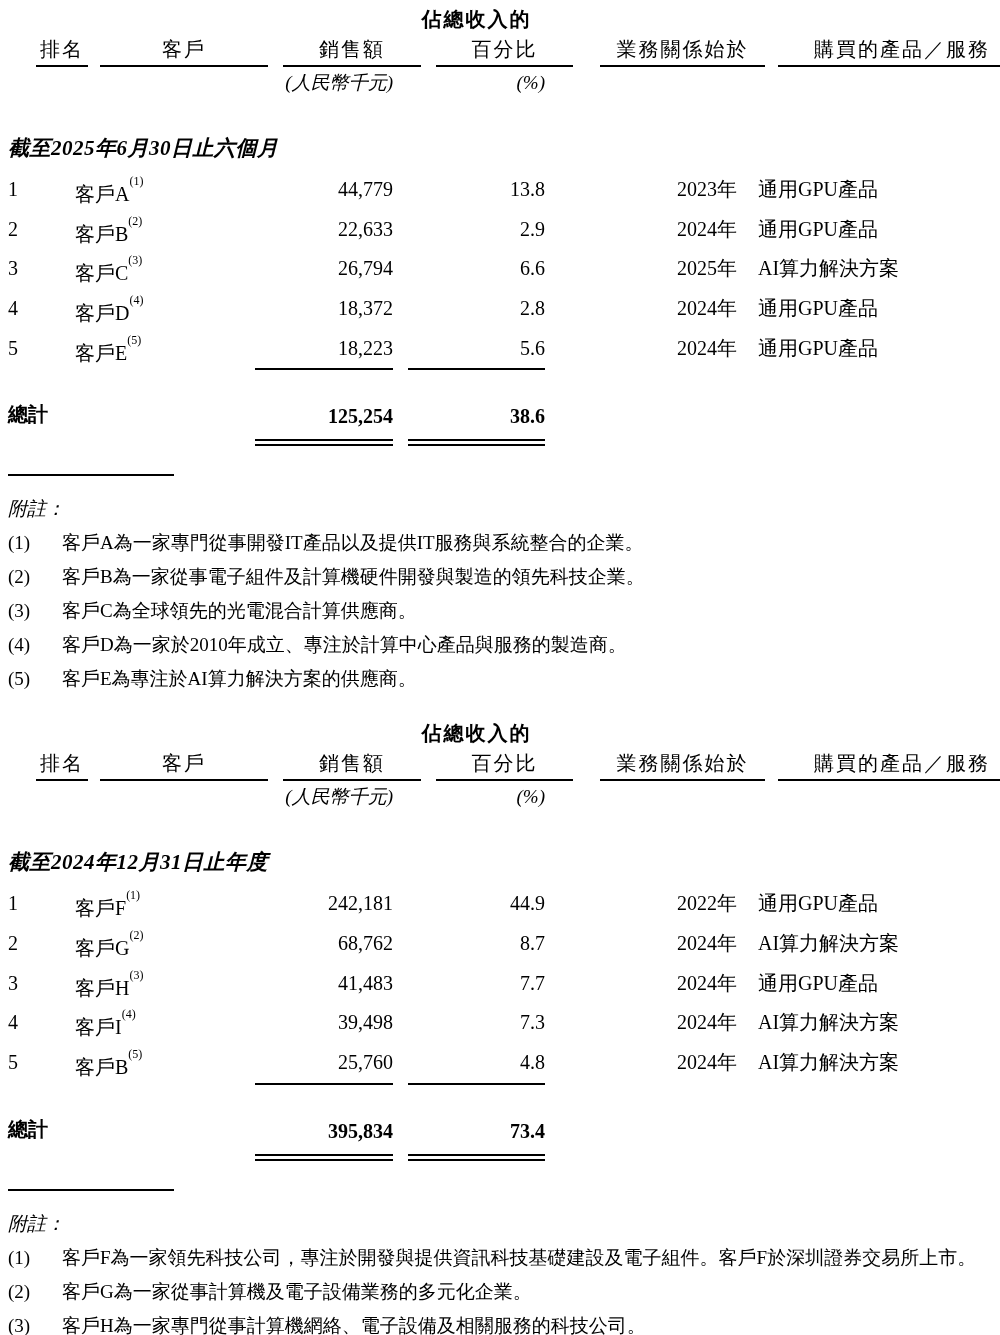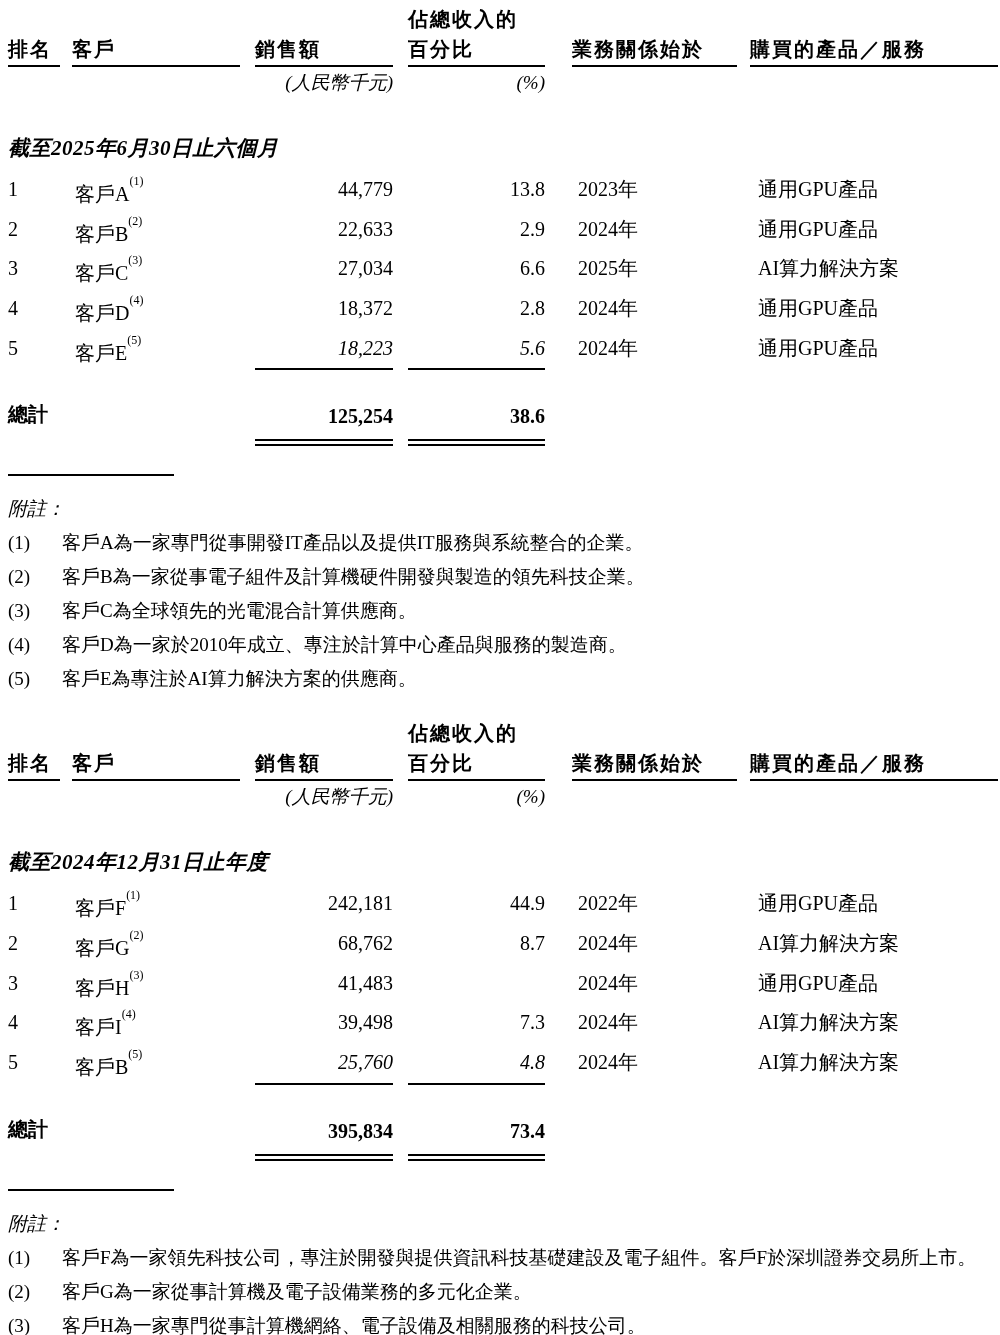--- a/index.html
+++ b/index.html
@@ -9,38 +9,38 @@
     font-family:"Liberation Serif","DejaVu Serif",serif;
     font-size:20px;
   }
   .page{padding:4px 2px 0 8px;width:990px;}
 
   
   .grid{display:grid;grid-template-columns:52px 12px 168px 15px 138px 15px 137px 27px 165px 13px 248px;}
   .c1{grid-column:1;}.c3{grid-column:3;}.c5{grid-column:5;}.c7{grid-column:7;}
   .c9{grid-column:9;}.c11{grid-column:11;}.c13{grid-column:1 / span 3;font-family:Liberation Mono, monospace;}
 
-  .center{}
+  .center{text-align:center;}
   .right{text-align:right;}
   .italic{font-style:italic;}
   .bold{font-weight:bold;}
 
   .hdr-cap{line-height:30px;font-weight:bold;letter-spacing:2px;}
-  .hdr-main{line-height:30px;font-weight:bold;letter-spacing:2px;}
+  .hdr-main{line-height:30px;font-weight:normal;letter-spacing:2px;margin-left:28px;}
   .hdr-main .th{border-bottom:2px solid #000;padding-bottom:1px;}
   .hdr-sub{line-height:31px;font-size:19px;}
 
   .period{margin:36px 0 10px 0;font-size:21px;font-weight:bold;font-style:italic;line-height:28px;letter-spacing:0.5px;}
 
   .trow{line-height:35px;}
   .cust{padding-left:3px;}
-  .since{padding-left:6px;}
+  .since{padding-left:6px;text-align:right;}
   .prod{padding-left:8px;}
   .sup{font-size:12px;position:relative;top:-8px;letter-spacing:0;}
-  .u{border-bottom:2px solid #000;font-style:italic;}
+  .u{border-bottom:2px solid #000;}
 
   .total-row{margin-top:30px;line-height:32px;}
   .dd{border-bottom:7px double #000;padding-bottom:7px;}
 
   .notes-sep{border:none;border-top:2px solid #000;width:166px;height:0;margin:28px 0 0 0;}
   .notes-label{margin-top:16px;line-height:34px;font-style:italic;font-size:19px;}
   .note{display:grid;grid-template-columns:54px 936px;line-height:34px;font-size:19px;}
 
   .section-2{margin-top:22px;}
 </style>
@@ -80,21 +80,21 @@
       <div class="c1">2</div>
       <div class="c3 cust"><span>客戶B</span><sup class="sup">(2)</sup></div>
       <div class="c5 right">22,633</div>
       <div class="c7 right">2.9</div>
       <div class="c9 since">2024年</div>
       <div class="c11 prod">通用GPU產品</div>
     </div>
     <div class="grid trow">
       <div class="c1">3</div>
       <div class="c3 cust"><span>客戶C</span><sup class="sup">(3)</sup></div>
-      <div class="c5 right">27,034</div>
+      <div class="c5 right">26,794</div>
       <div class="c7 right">6.6</div>
       <div class="c9 since">2025年</div>
       <div class="c11 prod">AI算力解決方案</div>
     </div>
     <div class="grid trow">
       <div class="c1">4</div>
       <div class="c3 cust"><span>客戶D</span><sup class="sup">(4)</sup></div>
       <div class="c5 right">18,372</div>
       <div class="c7 right">2.8</div>
       <div class="c9 since">2024年</div>
@@ -172,20 +172,21 @@
       <div class="c3 cust"><span>客戶G</span><sup class="sup">(2)</sup></div>
       <div class="c5 right">68,762</div>
       <div class="c7 right">8.7</div>
       <div class="c9 since">2024年</div>
       <div class="c11 prod">AI算力解決方案</div>
     </div>
     <div class="grid trow">
       <div class="c1">3</div>
       <div class="c3 cust"><span>客戶H</span><sup class="sup">(3)</sup></div>
       <div class="c5 right">41,483</div>
+      <div class="c7 right">7.7</div>
       <div class="c9 since">2024年</div>
       <div class="c11 prod">通用GPU產品</div>
     </div>
     <div class="grid trow">
       <div class="c1">4</div>
       <div class="c3 cust"><span>客戶I</span><sup class="sup">(4)</sup></div>
       <div class="c5 right">39,498</div>
       <div class="c7 right">7.3</div>
       <div class="c9 since">2024年</div>
       <div class="c11 prod">AI算力解決方案</div>

